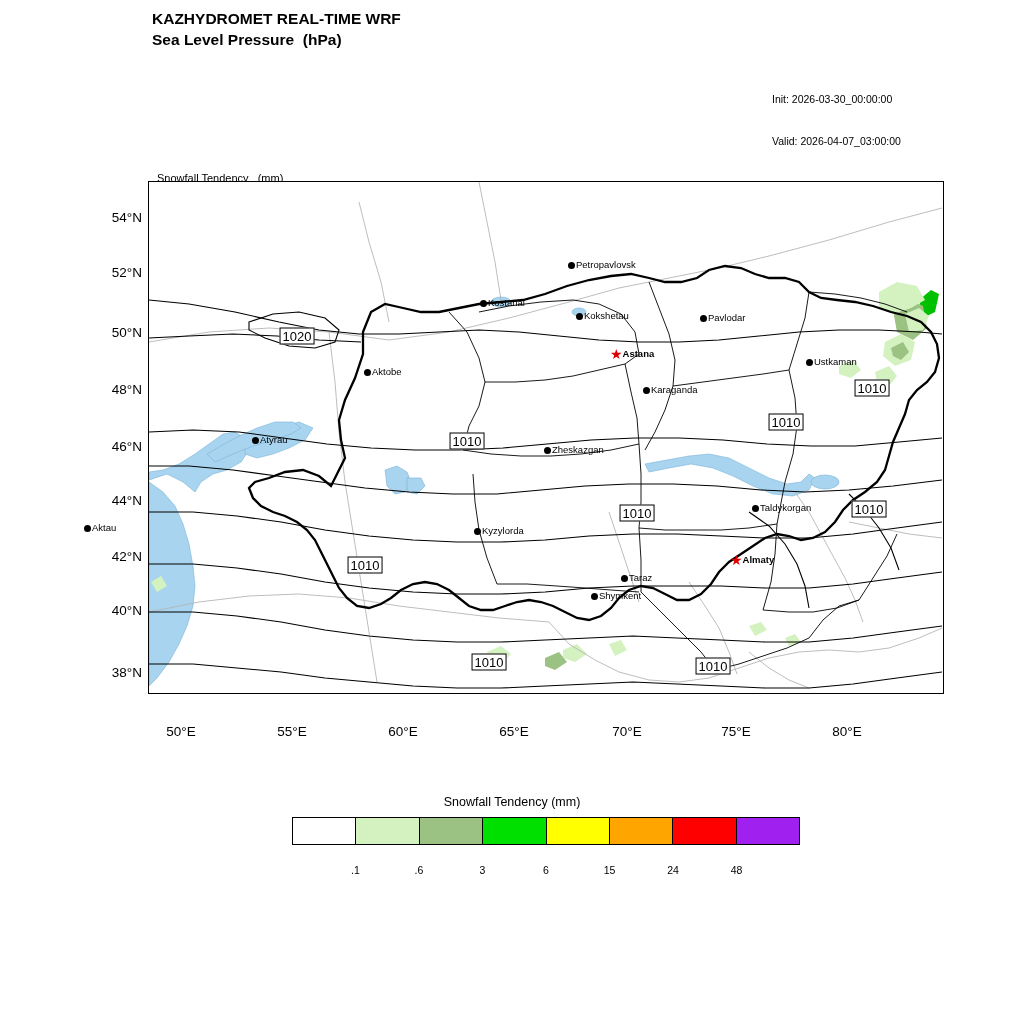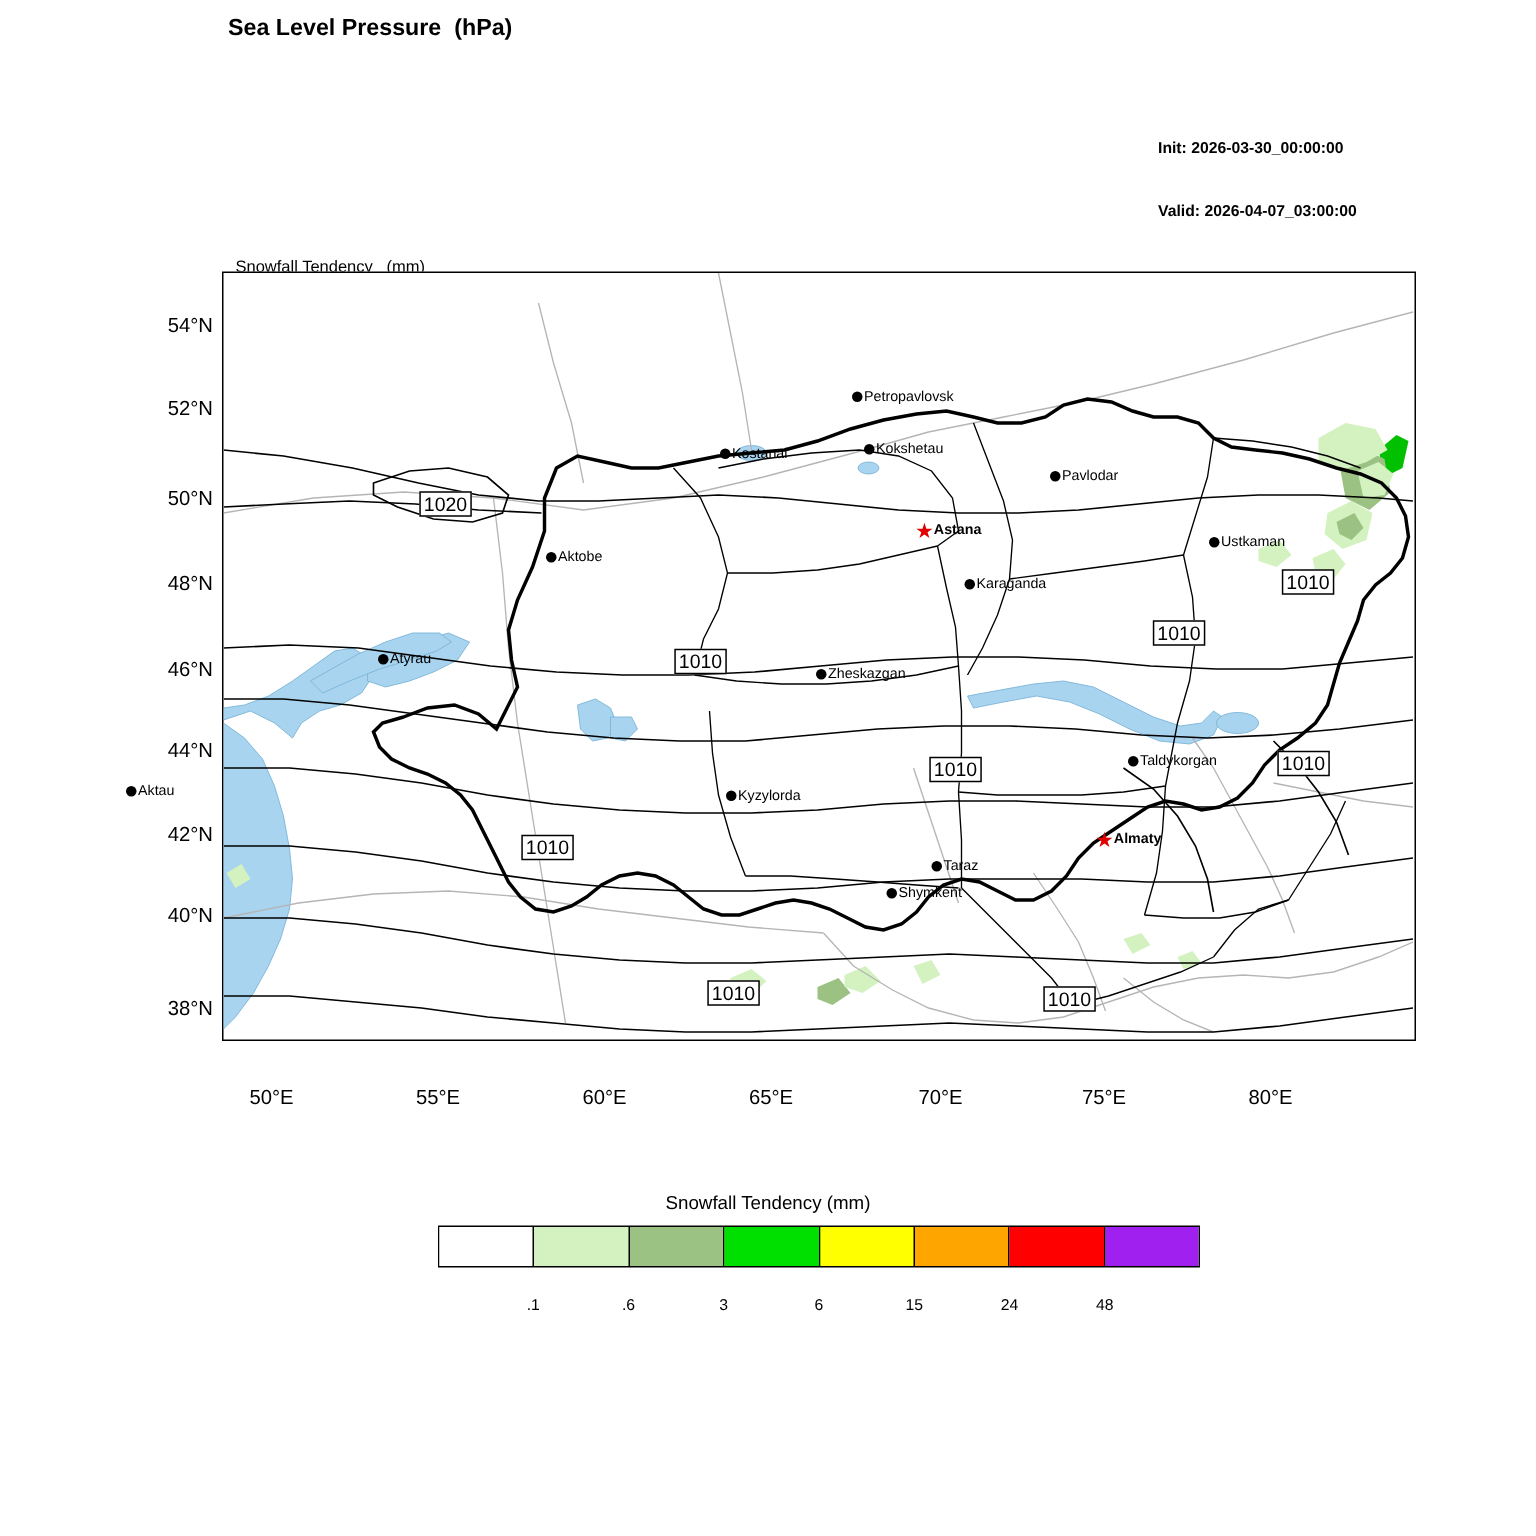--- a/index.html
+++ b/index.html
@@ -27,21 +27,21 @@
     font-size: 15.5px;
     font-weight: bold;
     line-height: 21px;
     white-space: pre;
   }
   #init-block {
     left: 772px;
     top: 64px;
     font-size: 10.5px;
     line-height: 14px;
-    font-weight: bold;
+    font-weight: normal;
     white-space: pre;
   }
 
   
   #sublabels {
     left: 157px;
     top: 138px;
     font-size: 11px;
     line-height: 16px;
     white-space: pre;
@@ -141,20 +141,21 @@
     top: 16px;
     font-size: 10.5px;
     transform: translateX(-50%);
     white-space: nowrap;
   }
 </style>
 </head>
 <body>
 
 <div id="header" class="abs">
+  <div class="line">KAZHYDROMET REAL-TIME WRF</div>
   <div class="line">Sea Level Pressure  (hPa)</div>
 </div>
 
 <div id="init-block" class="abs">
   <div>Init: 2026-03-30_00:00:00</div>
   <div>Valid: 2026-04-07_03:00:00</div>
 </div>
 
 <div id="sublabels" class="abs">
   <div>Snowfall Tendency   (mm)</div>
@@ -262,31 +263,31 @@
   <div class="isolabel" style="left:637px; top:240px;">1010</div>
   <div class="isolabel" style="left:488px; top:331px;">1010</div>
   <div class="isolabel" style="left:720px; top:327px;">1010</div>
   <div class="isolabel" style="left:216px; top:383px;">1010</div>
   <div class="isolabel" style="left:340px; top:480px;">1010</div>
   <div class="isolabel" style="left:564px; top:484px;">1010</div>
 </div>
 
 <div class="city" style="left:568px; top:265px;"><span class="dot"></span><span class="nm">Petropavlovsk</span></div>
 <div class="city" style="left:480px; top:303px;"><span class="dot"></span><span class="nm">Kostanai</span></div>
-<div class="city" style="left:576px; top:300px;"><span class="dot"></span><span class="nm">Kokshetau</span></div>
+<div class="city" style="left:576px; top:316px;"><span class="dot"></span><span class="nm">Kokshetau</span></div>
 <div class="city" style="left:700px; top:318px;"><span class="dot"></span><span class="nm">Pavlodar</span></div>
 <div class="city capital" style="left:610px; top:354px;"><span class="star">★</span><span class="nm">Astana</span></div>
 <div class="city" style="left:806px; top:362px;"><span class="dot"></span><span class="nm">Ustkaman</span></div>
 <div class="city" style="left:364px; top:372px;"><span class="dot"></span><span class="nm">Aktobe</span></div>
 <div class="city" style="left:643px; top:390px;"><span class="dot"></span><span class="nm">Karaganda</span></div>
 <div class="city" style="left:252px; top:440px;"><span class="dot"></span><span class="nm">Atyrau</span></div>
 <div class="city" style="left:544px; top:450px;"><span class="dot"></span><span class="nm">Zheskazgan</span></div>
 <div class="city" style="left:752px; top:508px;"><span class="dot"></span><span class="nm">Taldykorgan</span></div>
 <div class="city" style="left:84px; top:528px;"><span class="dot"></span><span class="nm">Aktau</span></div>
-<div class="city" style="left:484px; top:531px;"><span class="dot"></span><span class="nm">Kyzylorda</span></div>
+<div class="city" style="left:474px; top:531px;"><span class="dot"></span><span class="nm">Kyzylorda</span></div>
 <div class="city capital" style="left:730px; top:560px;"><span class="star">★</span><span class="nm">Almaty</span></div>
 <div class="city" style="left:621px; top:578px;"><span class="dot"></span><span class="nm">Taraz</span></div>
 <div class="city" style="left:591px; top:596px;"><span class="dot"></span><span class="nm">Shymkent</span></div>
 
 <div id="ylabels" class="abs">
   <div class="ytick" style="top:491px;">38°N</div>
   <div class="ytick" style="top:429px;">40°N</div>
   <div class="ytick" style="top:375px;">42°N</div>
   <div class="ytick" style="top:319px;margin-left:36px;">44°N</div>
   <div class="ytick" style="top:265px;">46°N</div>

